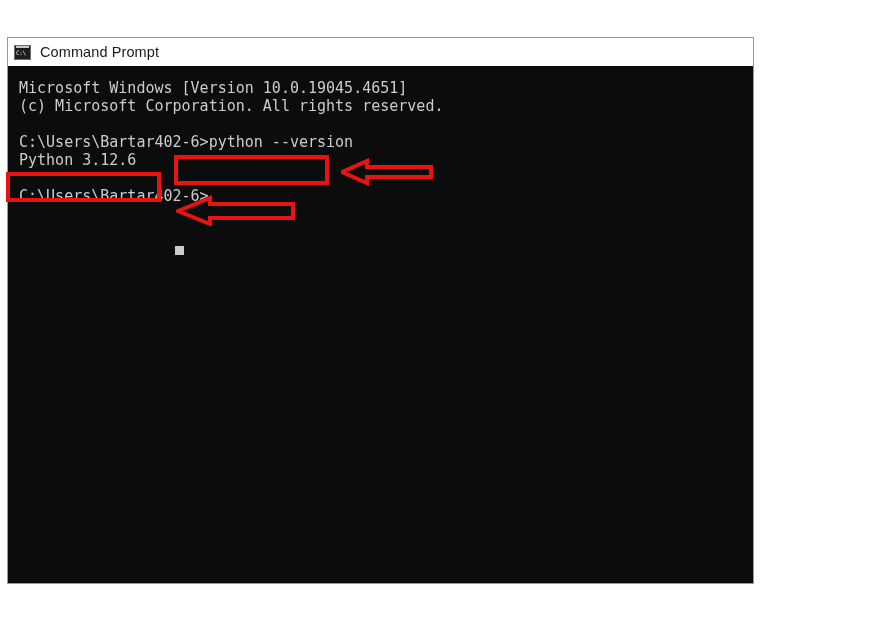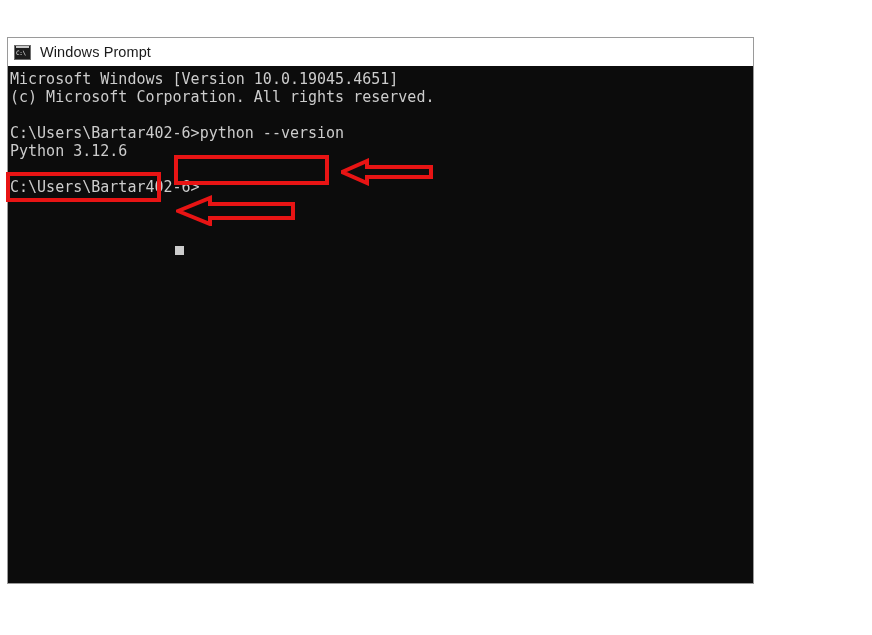--- a/index.html
+++ b/index.html
@@ -81,21 +81,21 @@
     top: 28px;
     width: 745px;
     height: 517px;
     background: #0c0c0c;
     overflow: hidden;
   }
   #console-text {
     position: absolute;
     left: 0px;
     top: 2px;
-    margin: 2px;
+    margin: 11px;
     font-family: "DejaVu Sans Mono", monospace;
     font-size: 15px;
     line-height: 18px;
     color: #cccccc;
     white-space: pre;
     letter-spacing: 0px;
   }
 
   
   #caret {
@@ -145,21 +145,21 @@
 </style>
 </head>
 <body>
 
 <div id="cmd-window">
 
   <div id="title-bar">
     <span id="title-icon">
       <span id="title-icon-text">C:\</span>
     </span>
-    <span id="title-text">Windows Prompt</span>
+    <span id="title-text">Command Prompt</span>
   </div>
 
   <div id="console-body">
     <pre id="console-text">Microsoft Windows [Version 10.0.19045.4651]
 (c) Microsoft Corporation. All rights reserved.
 
 C:\Users\Bartar402-6&gt;python --version
 Python 3.12.6
 
 C:\Users\Bartar402-6&gt;</pre>

